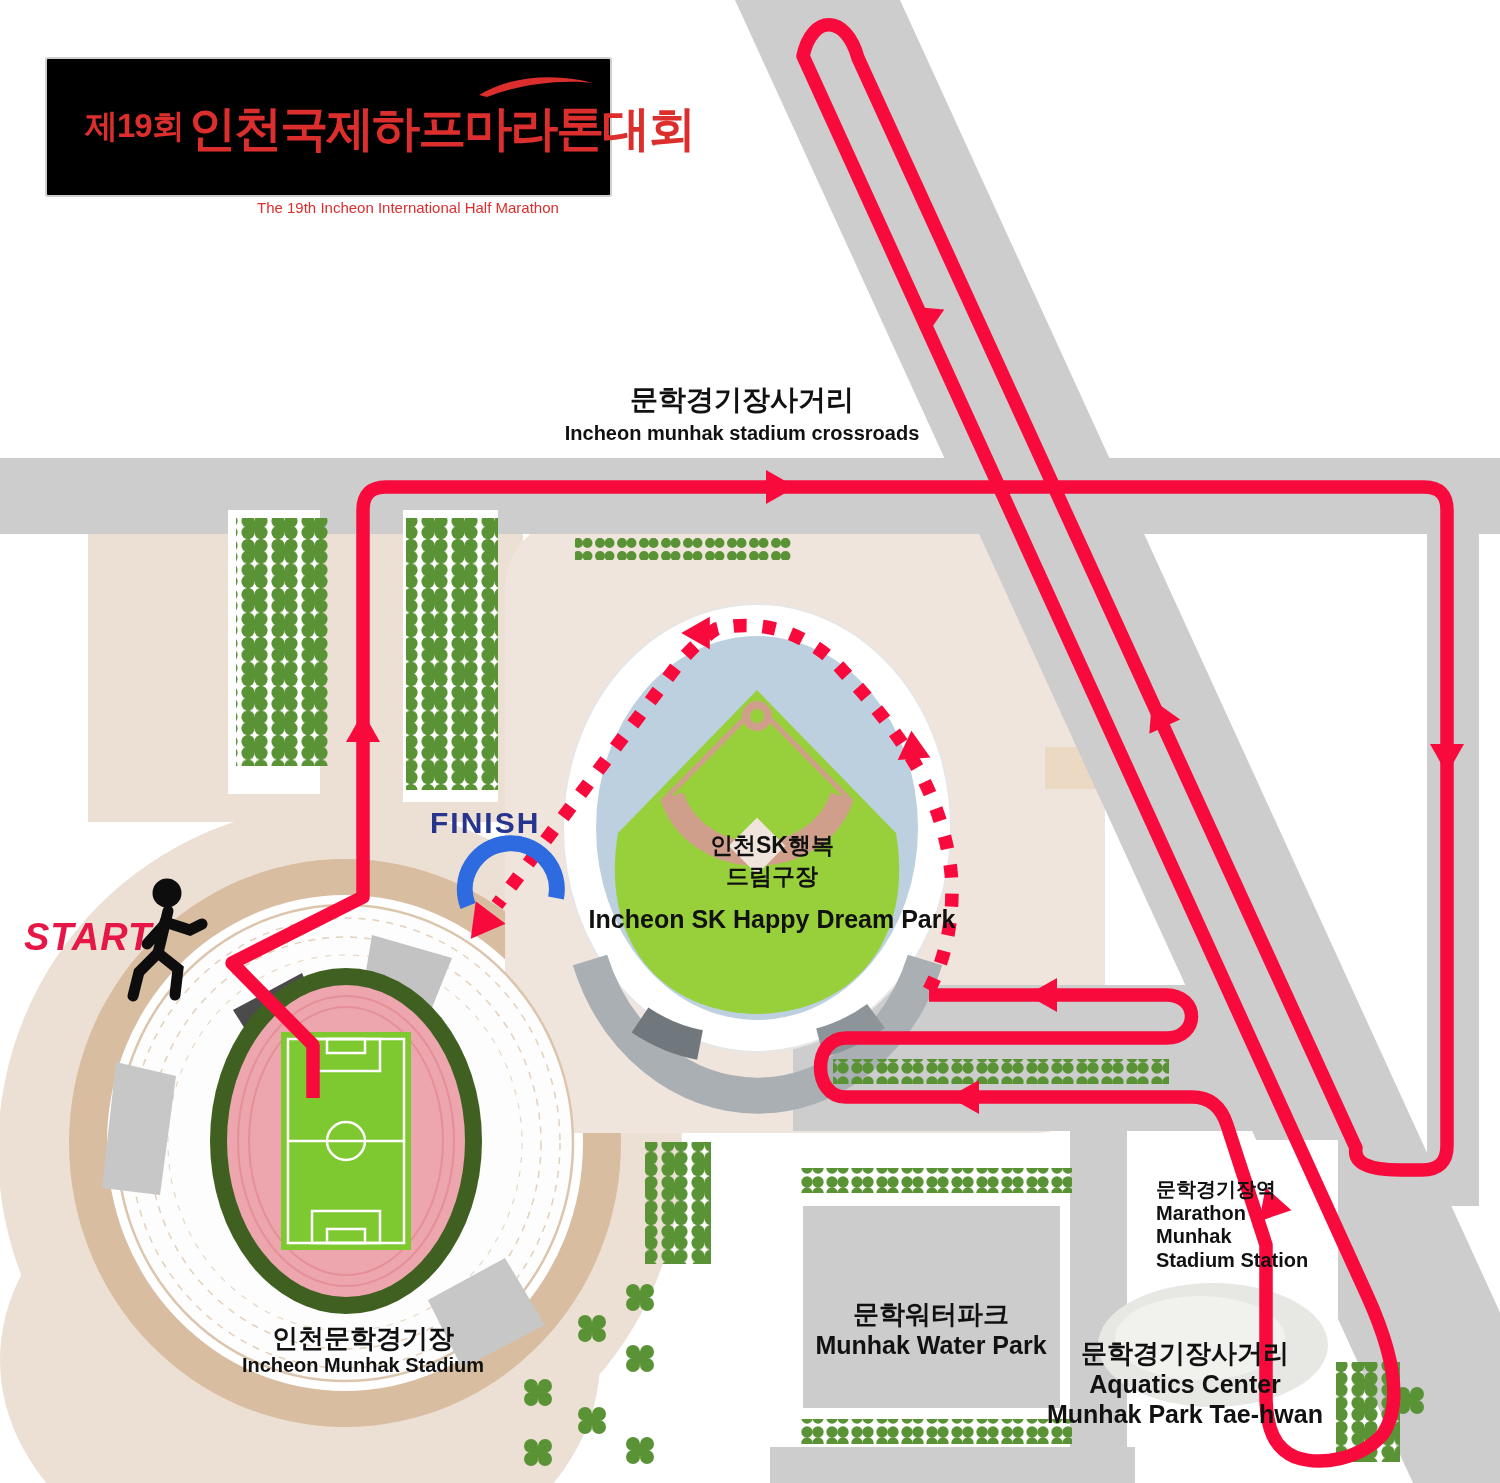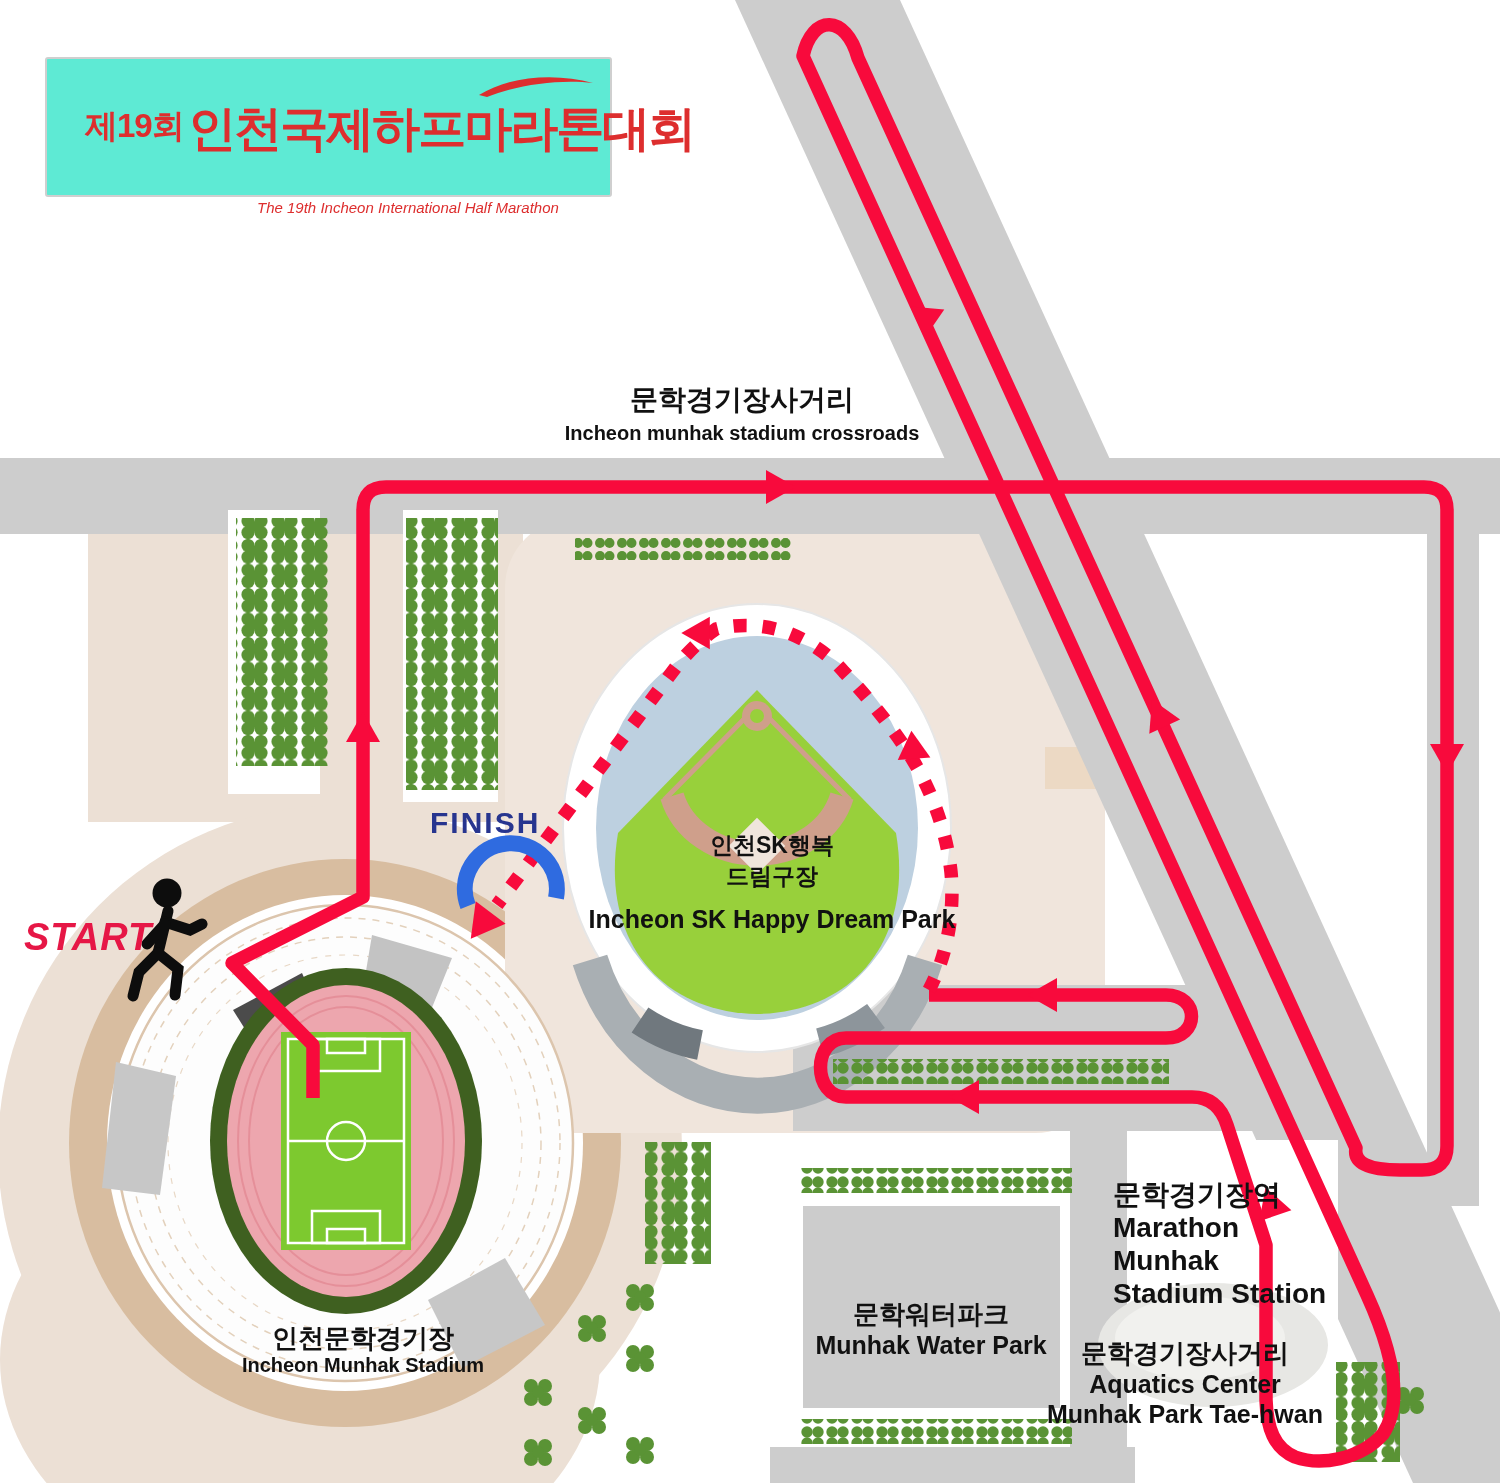--- a/index.html
+++ b/index.html
@@ -3,29 +3,29 @@
 <meta charset="utf-8">
 <style>
   html,body{margin:0;padding:0;background:#fff;}
   #stage{position:relative;width:1500px;height:1483px;background:#ffffff;overflow:hidden;
          font-family:"Liberation Sans","DejaVu Sans",sans-serif;}
   #mapsvg{position:absolute;left:0;top:0;}
   .lbl{position:absolute;color:#111;font-weight:bold;white-space:nowrap;line-height:1.15;}
   .ctr{transform:translateX(-50%);text-align:center;}
   .ko{font-size:23px;}
   .en{font-size:20px;}
-  .logo-box{position:absolute;left:45px;top:57px;width:563px;height:136px;background:#5eead4;
+  .logo-box{position:absolute;left:45px;top:57px;width:563px;height:136px;background:#000000;
             border:2px solid #cfcfcf;border-radius:3px;}
   .logo-main{position:absolute;left:38px;top:38px;color:#dd2e2e;white-space:nowrap;}
   .logo-ed{font-size:33px;font-weight:bold;vertical-align:8px;letter-spacing:-1px;}
   .logo-ti{font-size:48px;font-weight:bold;letter-spacing:-2px;}
-  .logo-sub{position:absolute;left:210px;top:140px;color:#dd2e2e;font-size:15px;font-style:italic;white-space:nowrap;}
+  .logo-sub{position:absolute;left:210px;top:140px;color:#dd2e2e;font-size:15px;white-space:nowrap;}
   .start-lbl{position:absolute;left:24px;top:916px;color:#e61746;font-size:38px;font-weight:bold;font-style:italic;letter-spacing:1px;}
   .finish-lbl{position:absolute;left:430px;top:806px;color:#27358f;font-size:30px;font-weight:bold;letter-spacing:2px;}
-  .station-block{left:1113px;top:1178px;font-size:28px;line-height:1.18;text-align:left;}
+  .station-block{left:1156px;top:1178px;font-size:20px;line-height:1.18;text-align:left;}
   .aqua-block{left:1025px;top:1338px;width:320px;font-size:26px;line-height:1.2;text-align:center;}
 </style>
 </head>
 <body>
 
 <div id="stage">
 
 <svg id="mapsvg" width="1500" height="1483" viewBox="0 0 1500 1483">
   <defs>
     <pattern id="tp" width="30" height="24.5" patternUnits="userSpaceOnUse">

